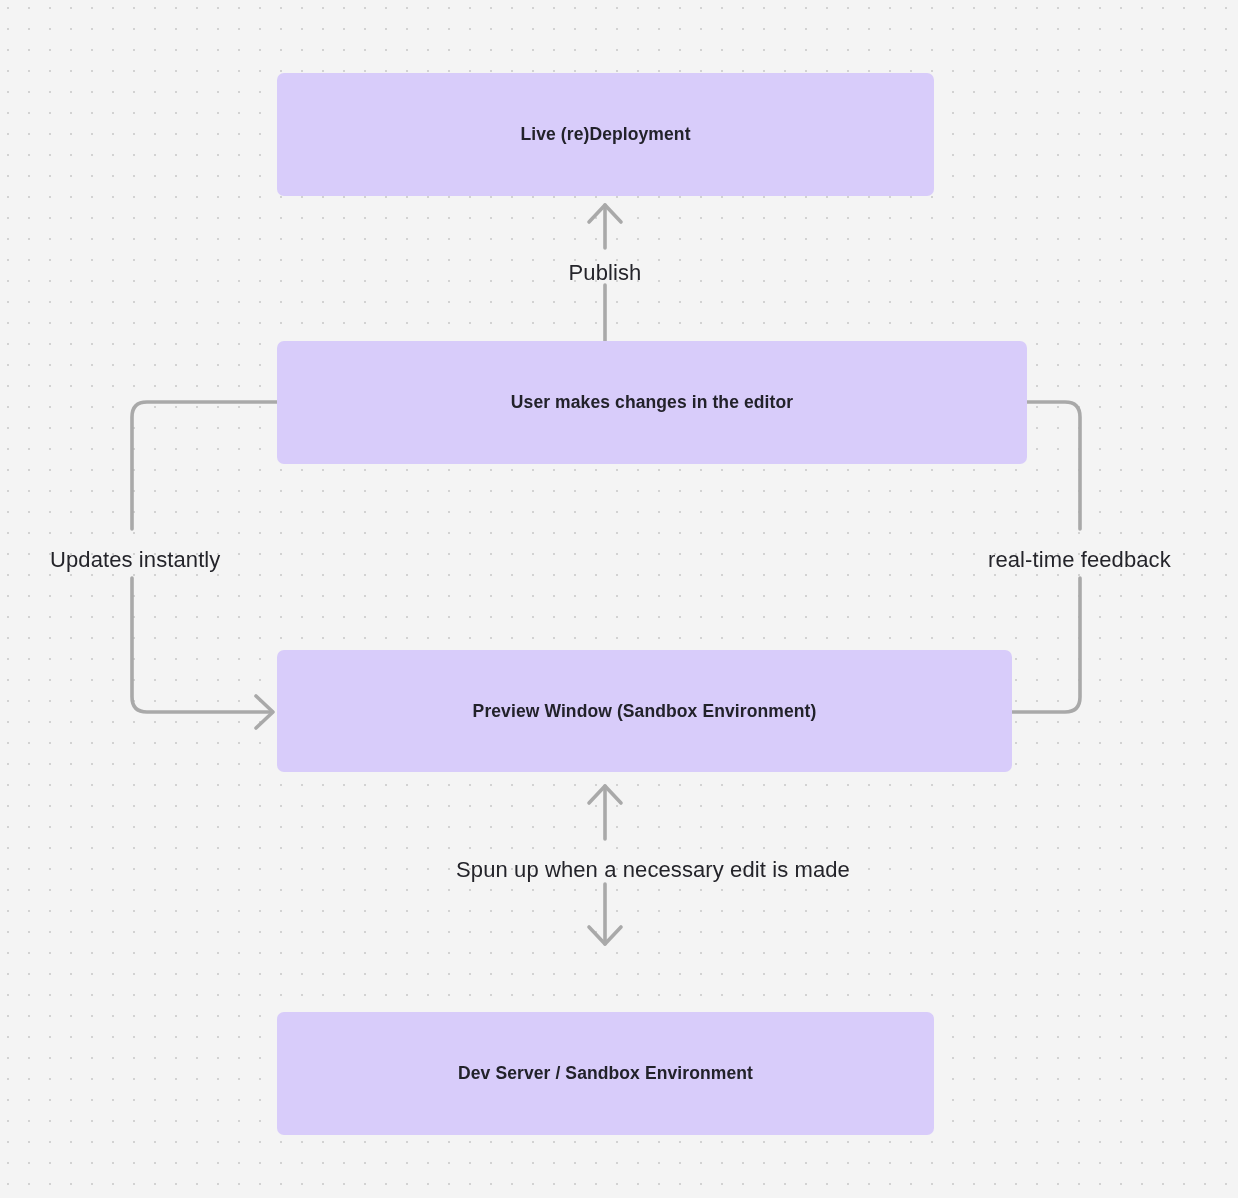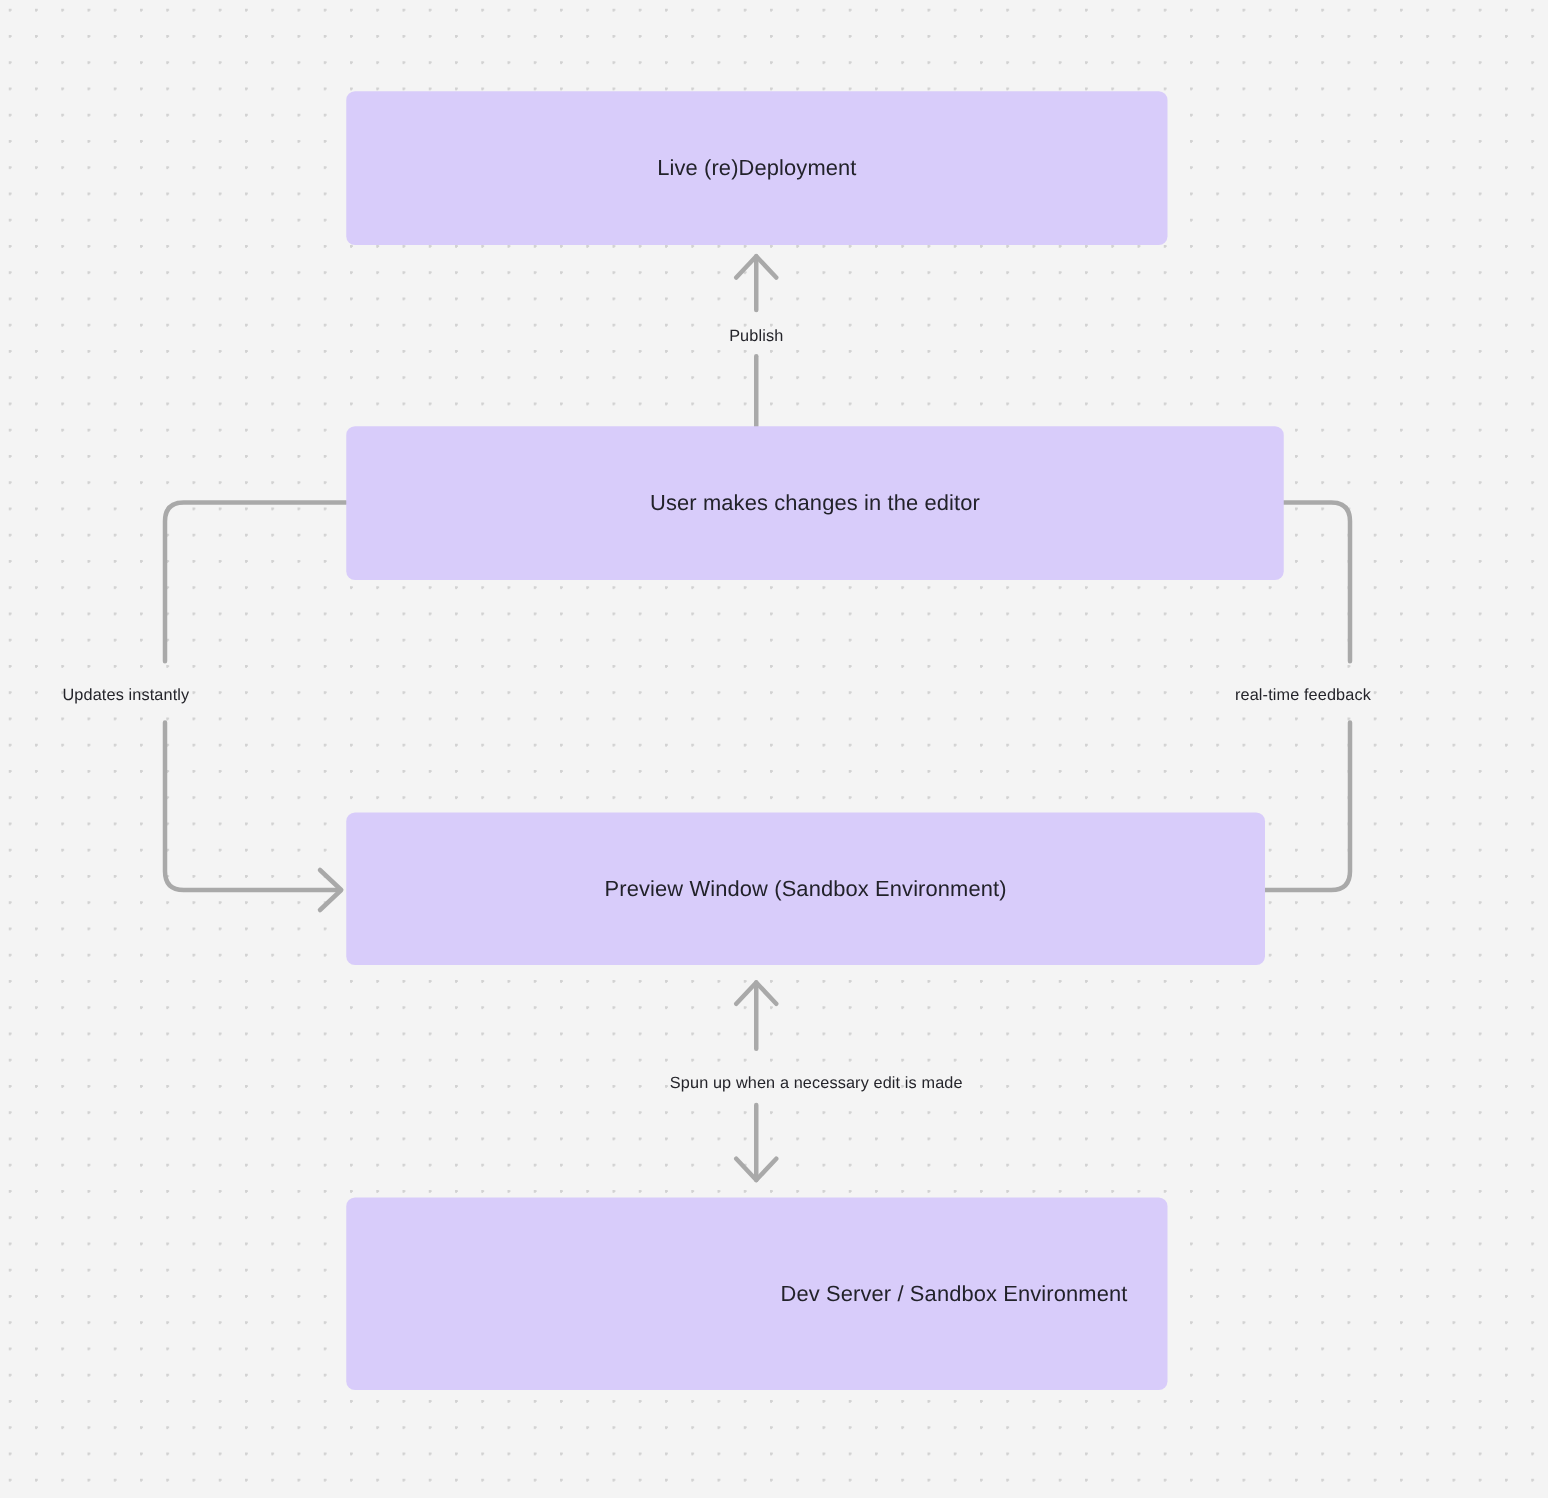--- a/index.html
+++ b/index.html
@@ -37,42 +37,43 @@
     box-sizing: border-box;
     background: #d8ccfa;
     border-radius: 7px;
     display: flex;
     align-items: center;
     justify-content: center;
     color: #22222a;
     font-size: 17.5px;
     letter-spacing: 0.1px;
     text-align: center;
-    padding: 0 32px;
+    padding: 0 18px;
+    font-weight: bold;
   }
   .node-label {
     display: block;
     line-height: 1.3;
   }
   .edge-label {
     position: absolute;
-    font-size: 13px;
+    font-size: 22px;
     color: #24242a;
     letter-spacing: 0.1px;
     white-space: nowrap;
     line-height: 1;
   }
   .edge-label.centered {
     transform: translateX(-50%);
   }
   
   #node-live        { left: 277px; top: 73px;   width: 657px; height: 123px; }
   #node-user-edit   { left: 277px; top: 341px;  width: 750px; height: 123px; }
   #node-preview     { left: 277px; top: 650px;  width: 735px; height: 122px; }
-  #node-devserver   { left: 277px; top: 958px;  width: 657px; height: 154px; justify-content: flex-end; }
+  #node-devserver   { left: 277px; top: 1012px;  width: 657px; height: 123px; }
 
   
   #label-publish      { left: 605px; top: 262px; }
   #label-updates      { left: 50px;  top: 549px; }
   #label-realtime     { left: 988px; top: 549px; }
   #label-spun-up      { left: 605px; top: 859px; margin-left: 48px; }
 </style>
 </head>
 <body>
 

